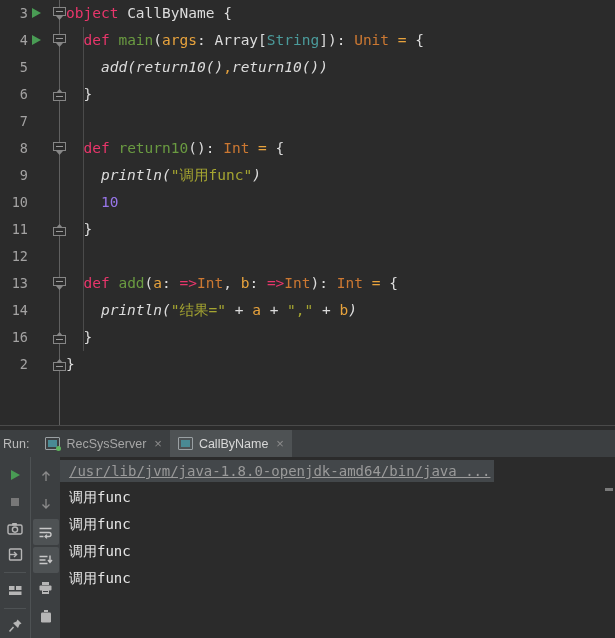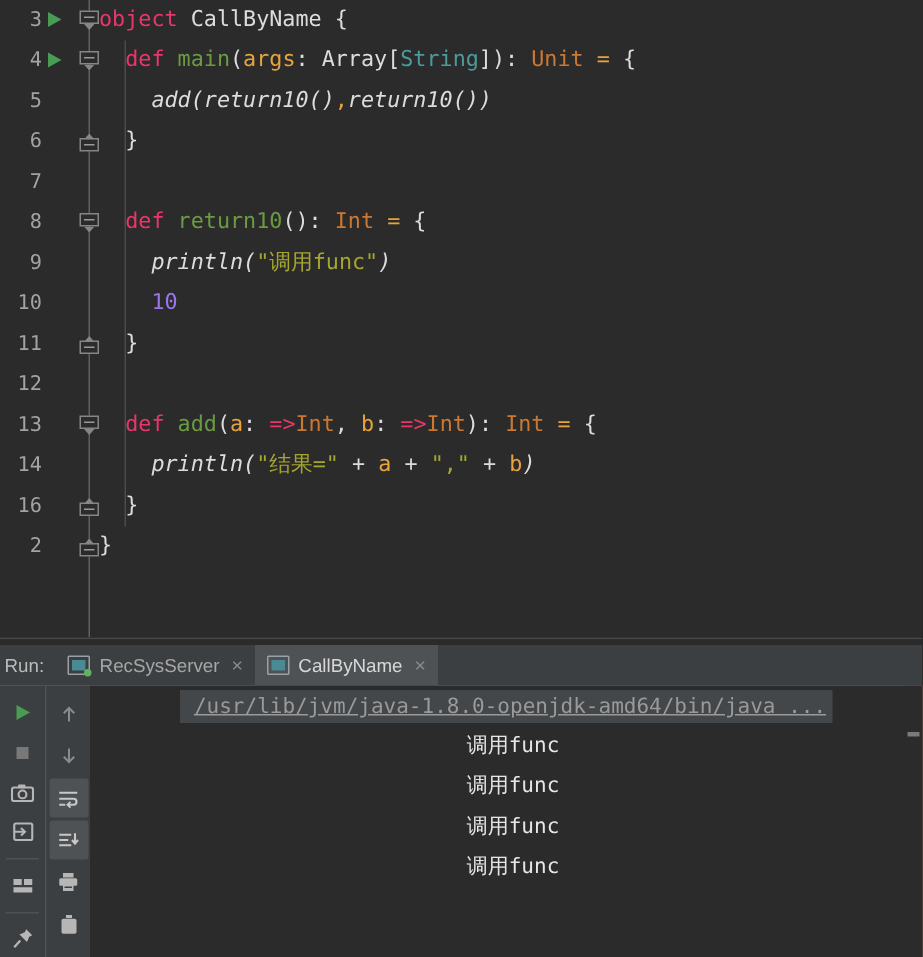--- a/index.html
+++ b/index.html
@@ -210,23 +210,22 @@
     color: #8c8c8c;
     font-size: 13px;
     font-family: "Liberation Sans", sans-serif;
     padding-left: 2px;
   }
 
   
   .console-body {
     flex: 1;
     display: flex;
-    background: #fca5a5;
+    background: #0ea5e9;
     overflow: hidden;
-    text-align: center;
   }
 
   .toolbar {
     width: 60px;
     display: flex;
     background: #3c3f41;
     flex: 0 0 auto;
   }
   .tb-col {
     width: 30px;

